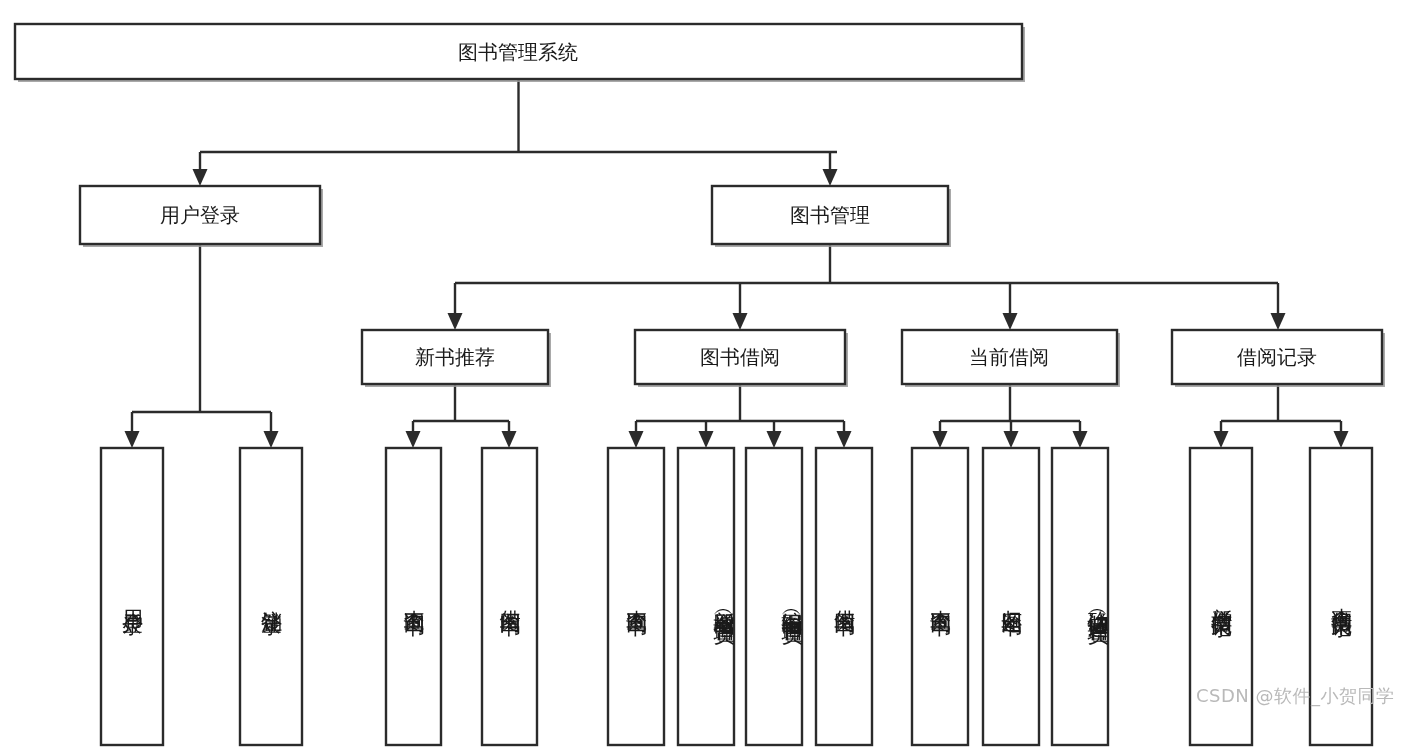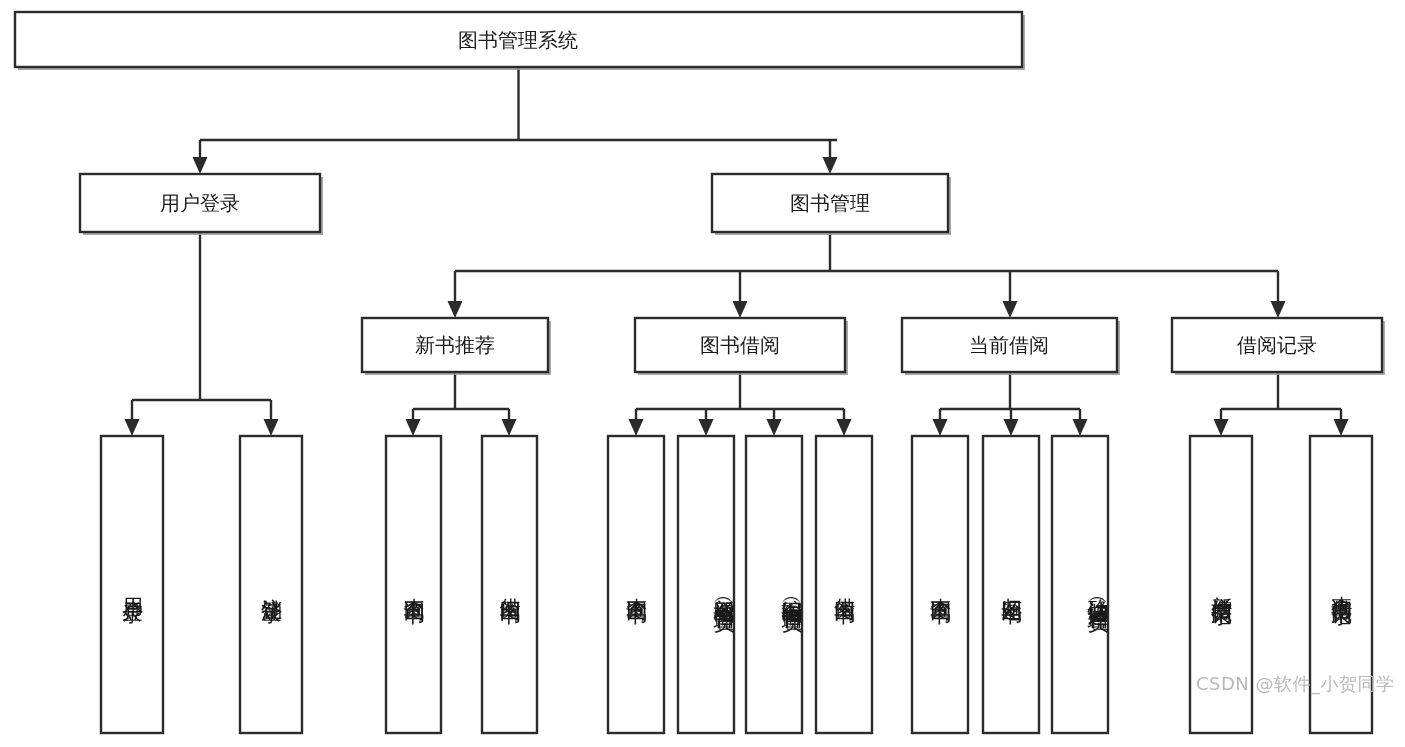--- a/index.html
+++ b/index.html
@@ -11,20 +11,21 @@
     width: 1405px;
     height: 747px;
     overflow: hidden;
     font-family: "DejaVu Sans", "Liberation Sans", sans-serif;
   }
   #diagram-root {
     position: relative;
     width: 1405px;
     height: 546px;
     background: #ffffff;
+    margin-top: 12px;
   }
   svg.flow-canvas {
     position: absolute;
     left: 0;
     top: 0;
     width: 1405px;
     height: 747px;
     display: block;
   }
   .node-box {

